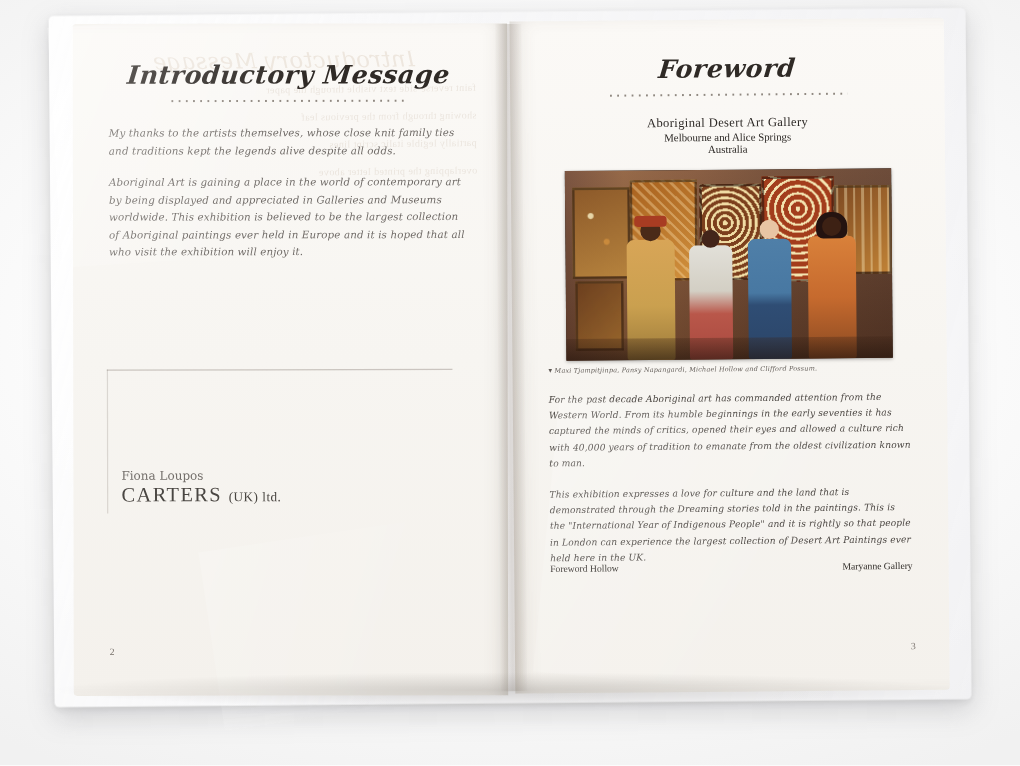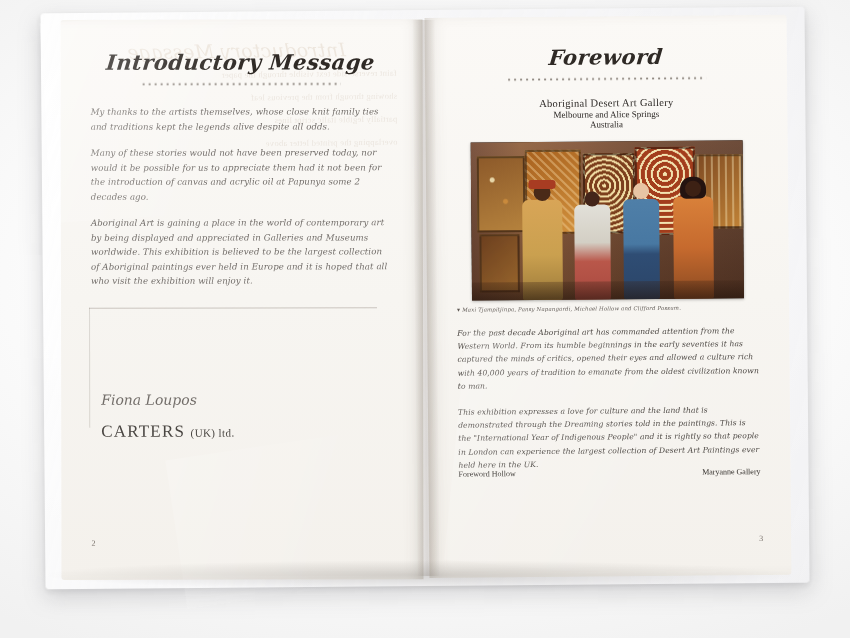--- a/index.html
+++ b/index.html
@@ -147,27 +147,25 @@
   .letter-body p { margin: 0 0 12px 0; }
 
   .signature-block {
     position: absolute;
     left: 40px;
     top: 372px;
     width: 262px;
   }
   .sig-name {
     font-family: "DejaVu Serif", serif;
-    font-style: italic;
-    font-size: 14px;
+    font-size: 10px;
     color: #3a3430;
     opacity: 0.7;
   }
   .sig-logo {
-    margin-top: 14px;
     font-family: "Liberation Serif", serif;
     font-size: 17px;
     letter-spacing: 1.2px;
     color: #2c2824;
     opacity: 0.85;
   }
   .sig-logo .small {
     font-size: 11px;
     letter-spacing: 0.4px;
   }
@@ -367,21 +365,20 @@
         <p>showing through from the previous leaf</p>
         <p>partially legible italic script lines</p>
         <p>overlapping the printed letter above</p>
       </div>
 
       <div class="lp-inner">
         <div class="script-title">Introductory Message</div>
         <div class="dot-rule"></div>
         <div class="letter-body">
           <p>My thanks to the artists themselves, whose close knit family ties and traditions kept the legends alive despite all odds.</p>
-          <p>Many of these stories would not have been preserved today, nor would it be possible for us to appreciate them had it not been for the introduction of canvas and acrylic oil at Papunya some 2 decades ago.</p>
           <p>Aboriginal Art is gaining a place in the world of contemporary art by being displayed and appreciated in Galleries and Museums worldwide. This exhibition is believed to be the largest collection of Aboriginal paintings ever held in Europe and it is hoped that all who visit the exhibition will enjoy it.</p>
         </div>
       </div>
 
       <div class="sig-rule"></div>
       <div class="sig-rule-v"></div>
 
       <div class="signature-block">
         <div class="sig-name">Fiona Loupos</div>
         <div class="sig-logo">

